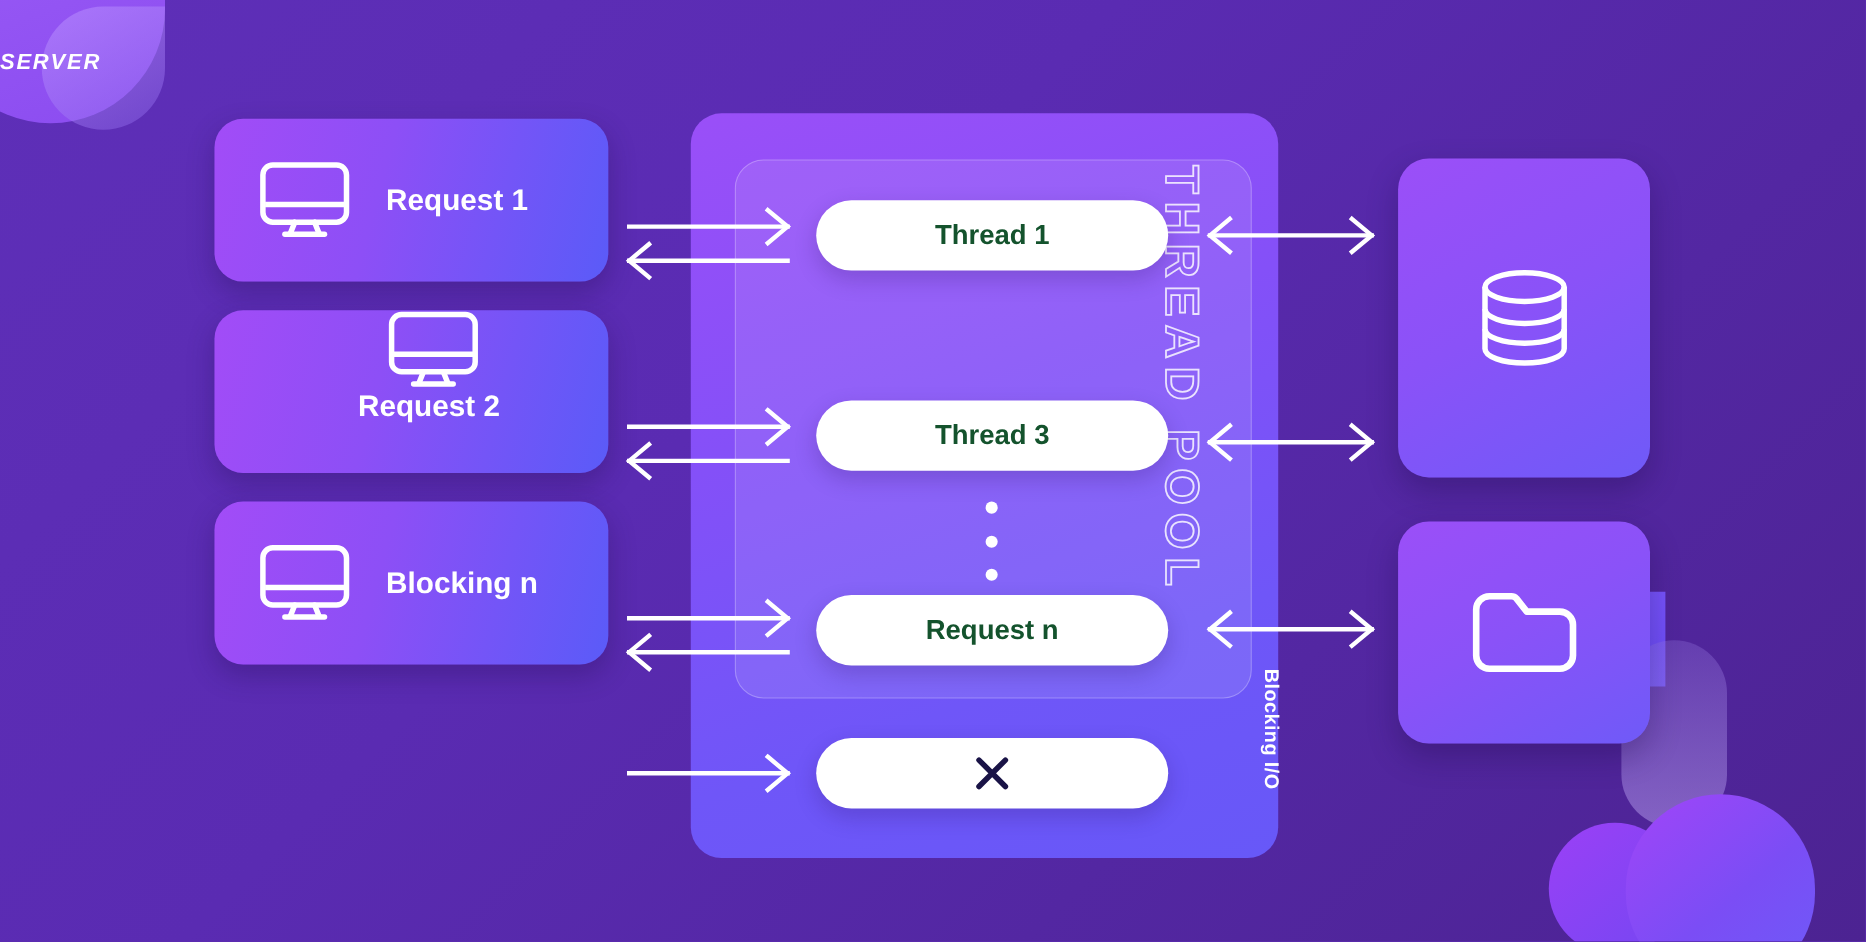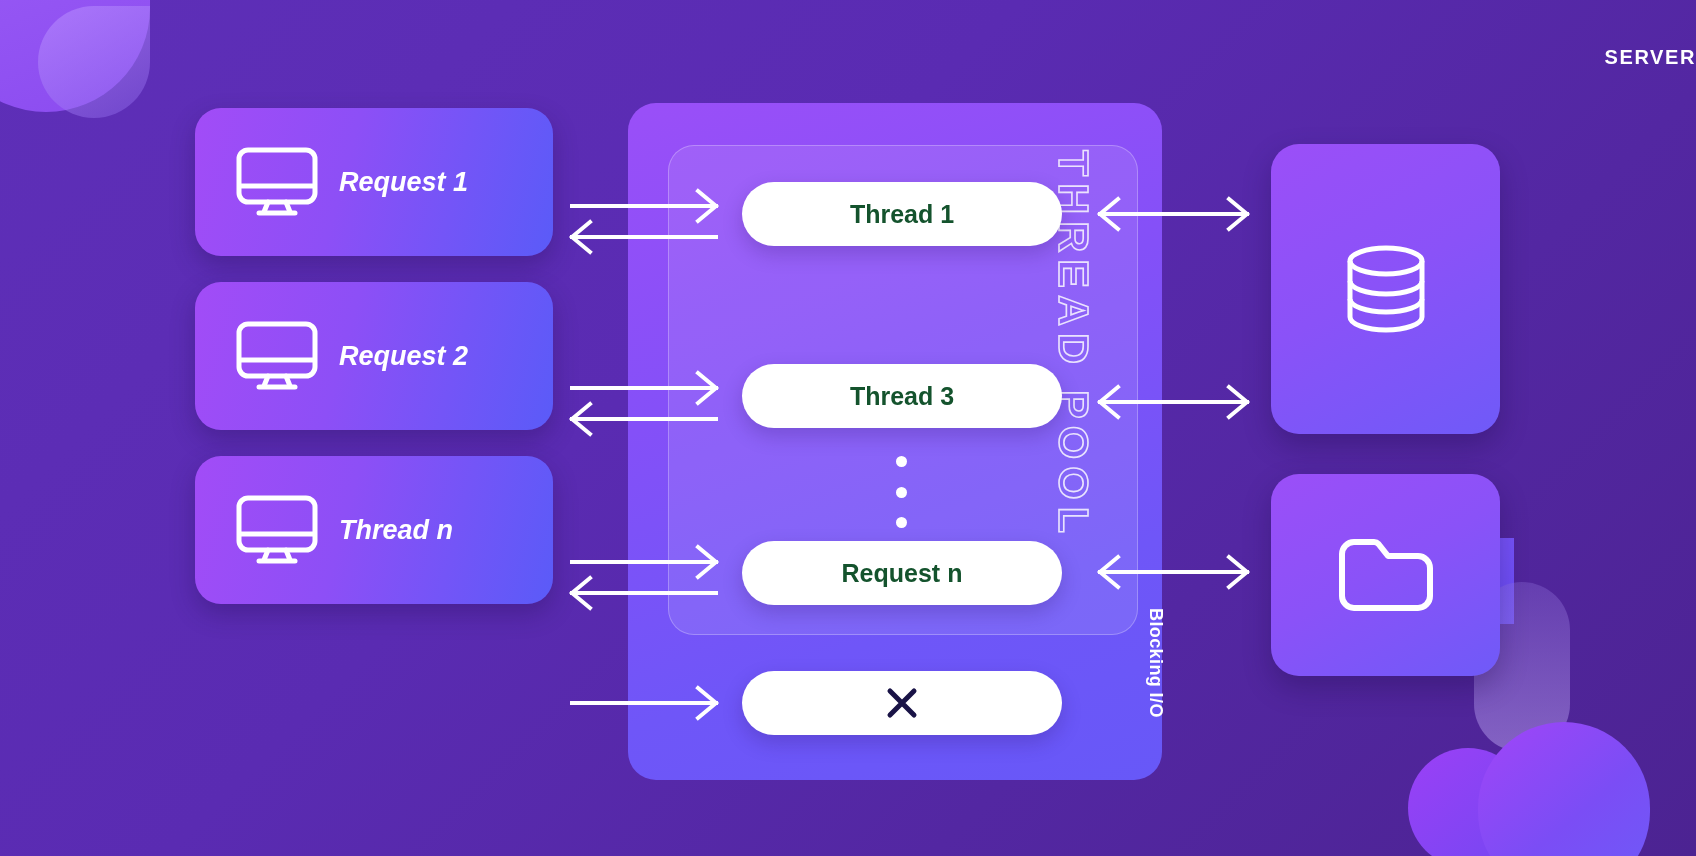--- a/index.html
+++ b/index.html
@@ -65,26 +65,27 @@
     width: 86px; height: 86px;
     background: linear-gradient(150deg, #7c56fb 0%, #6a4cf6 100%);
     border-radius: 0 0 0 40px;
   }
 
   
   .server-title {
     position: absolute;
     left: 0; right: 0;
     top: 46px;
-    text-align: right;
+    text-align: left;
     color: #ffffff;
     font-size: 20px;
     font-weight: bold;
     letter-spacing: 1.6px;
     z-index: 6;
+    font-style: italic;
   }
 
   
   .request-card {
     position: absolute;
     left: 195px;
     width: 358px;
     height: 148px;
     border-radius: 26px;
     background: linear-gradient(105deg, #a24cf7 0%, #8d4ff6 42%, #5a5bf8 100%);
@@ -95,26 +96,25 @@
   }
   .request-card .mon-icon {
     width: 84px; height: 72px;
     margin-left: 40px;
     flex: 0 0 auto;
   }
   .request-card .req-label {
     color: #ffffff;
     font-size: 27px;
     font-weight: bold;
-    margin-left: 20px;
+    margin-left: 32px;
     white-space: nowrap;
-    font-style: italic;
   }
   #req-0 { top: 108px; }
-  #req-1 { top: 282px; }
+  #req-1 { top: 282px; flex-direction: column; }
   #req-2 { top: 456px; }
   #req-3 { top: 630px; }
 
   
   .server-panel {
     position: absolute;
     left: 628px;
     top: 103px;
     width: 534px;
     height: 677px;
@@ -288,21 +288,21 @@
     <div class="req-label">Request 2</div>
   </div>
 
   <div class="request-card" id="req-2">
     <svg class="mon-icon" viewBox="0 0 84 72">
       <rect x="4" y="4" width="76" height="52" rx="9" ry="9" fill="none" stroke="#ffffff" stroke-width="5"></rect>
       <line x1="6" y1="40" x2="78" y2="40" stroke="#ffffff" stroke-width="5"></line>
       <path d="M33 56 L29 66 M51 56 L55 66" stroke="#ffffff" stroke-width="5" stroke-linecap="round" fill="none"></path>
       <line x1="24" y1="67" x2="60" y2="67" stroke="#ffffff" stroke-width="5" stroke-linecap="round"></line>
     </svg>
-    <div class="req-label">Thread n</div>
+    <div class="req-label">Blocking n</div>
   </div>
 
 
   <div class="thread-pill" id="thread-0">
     <div class="thread-label">Thread 1</div>
   </div>
   <div class="thread-pill" id="thread-1">
     <div class="thread-label">Thread 3</div>
   </div>
   <div class="thread-pill" id="thread-2">

